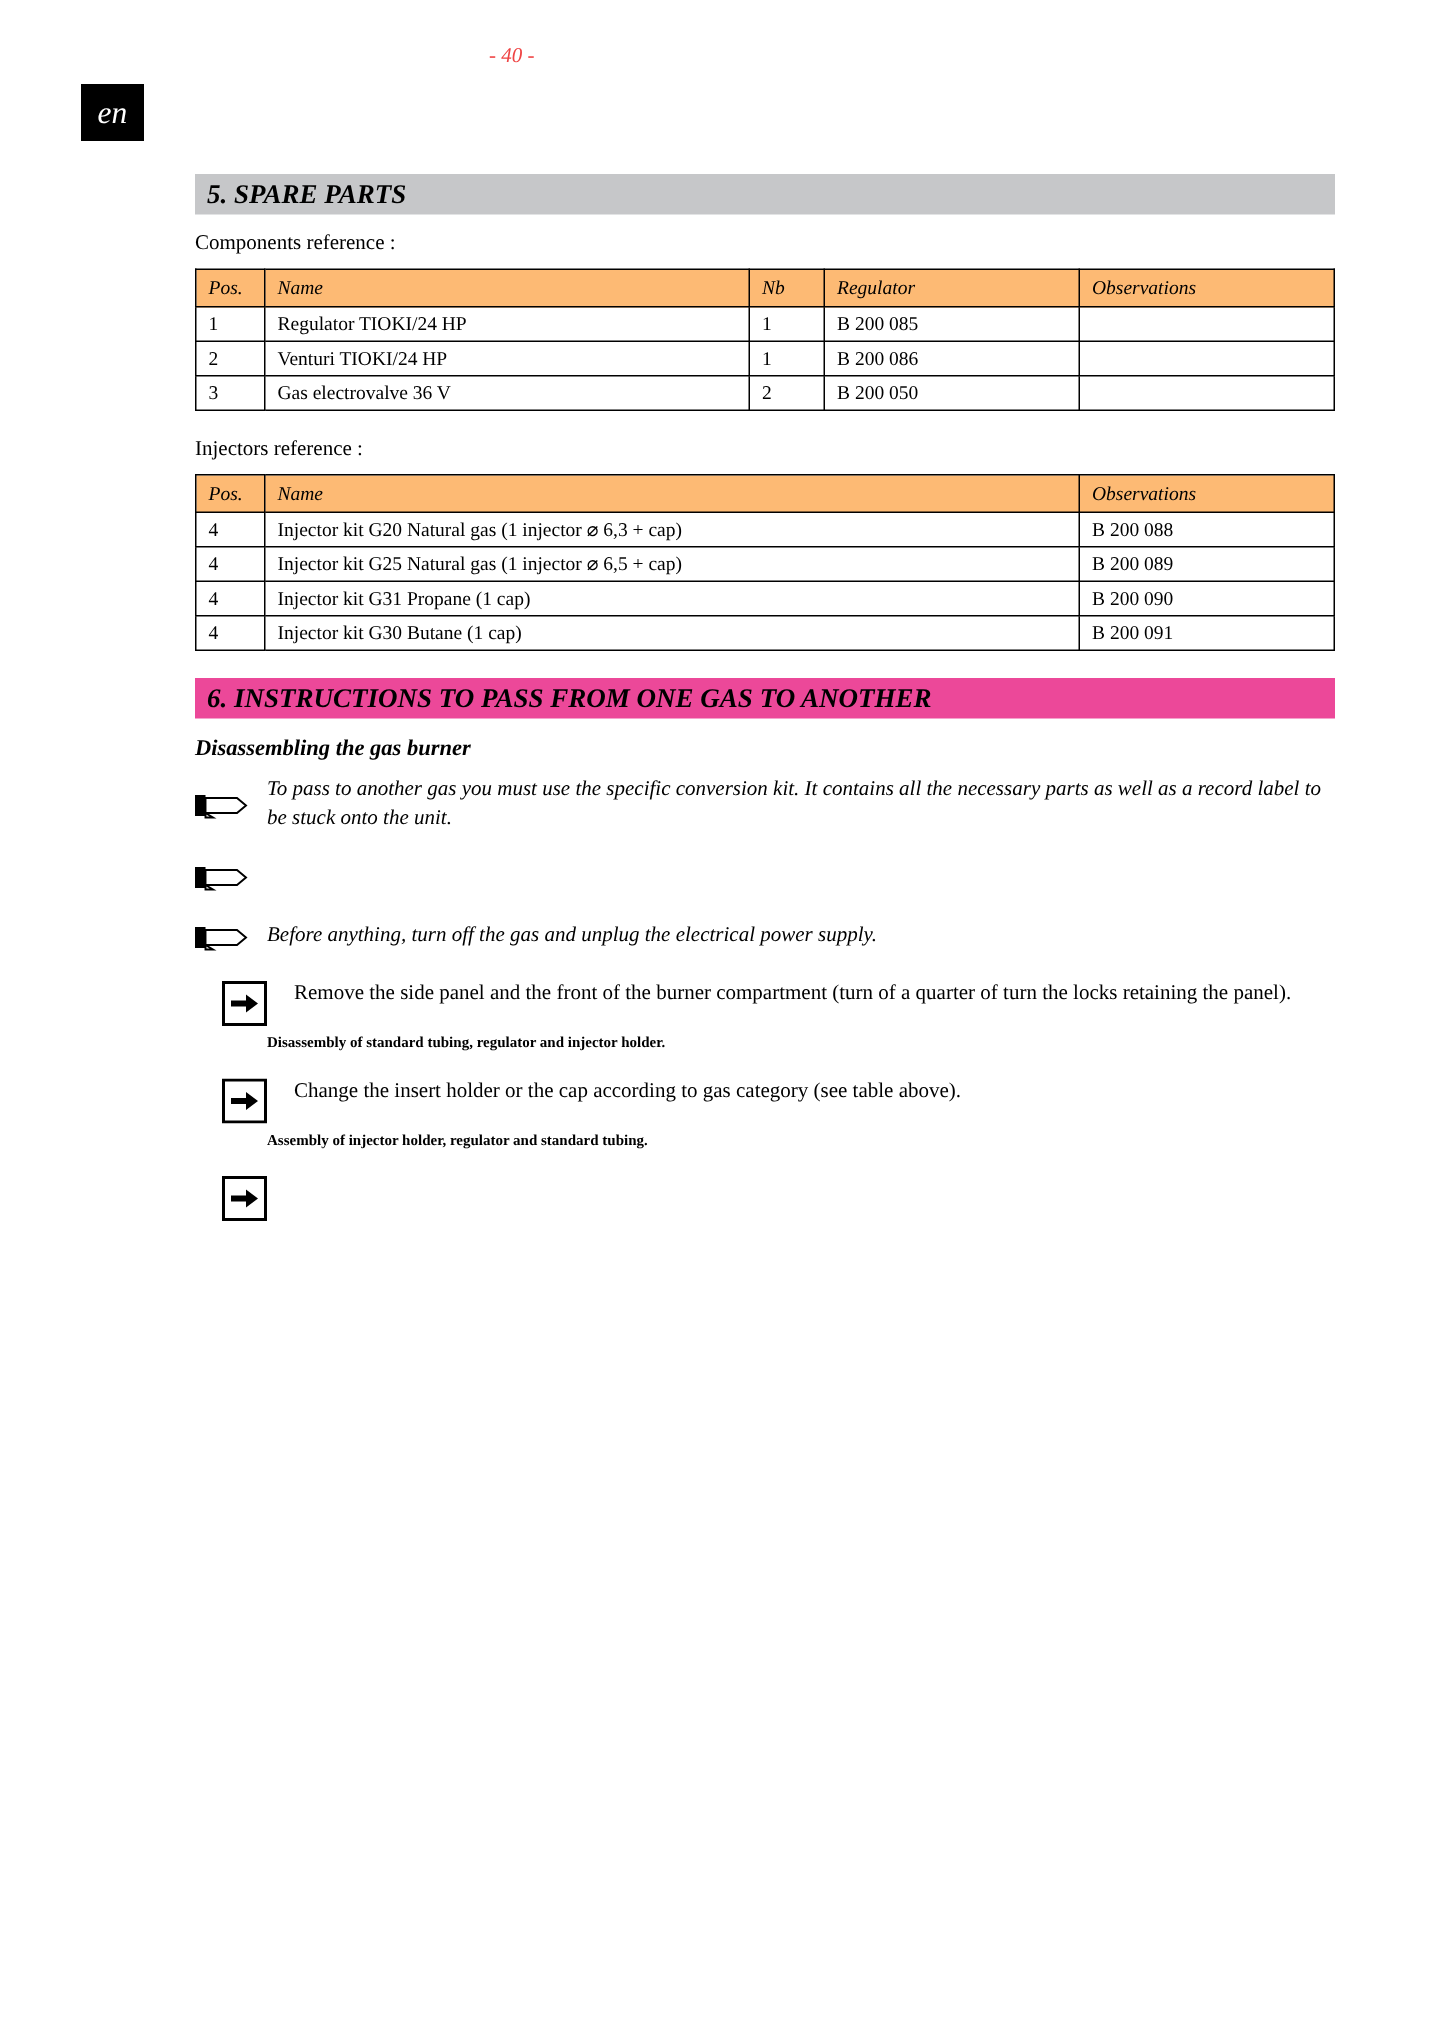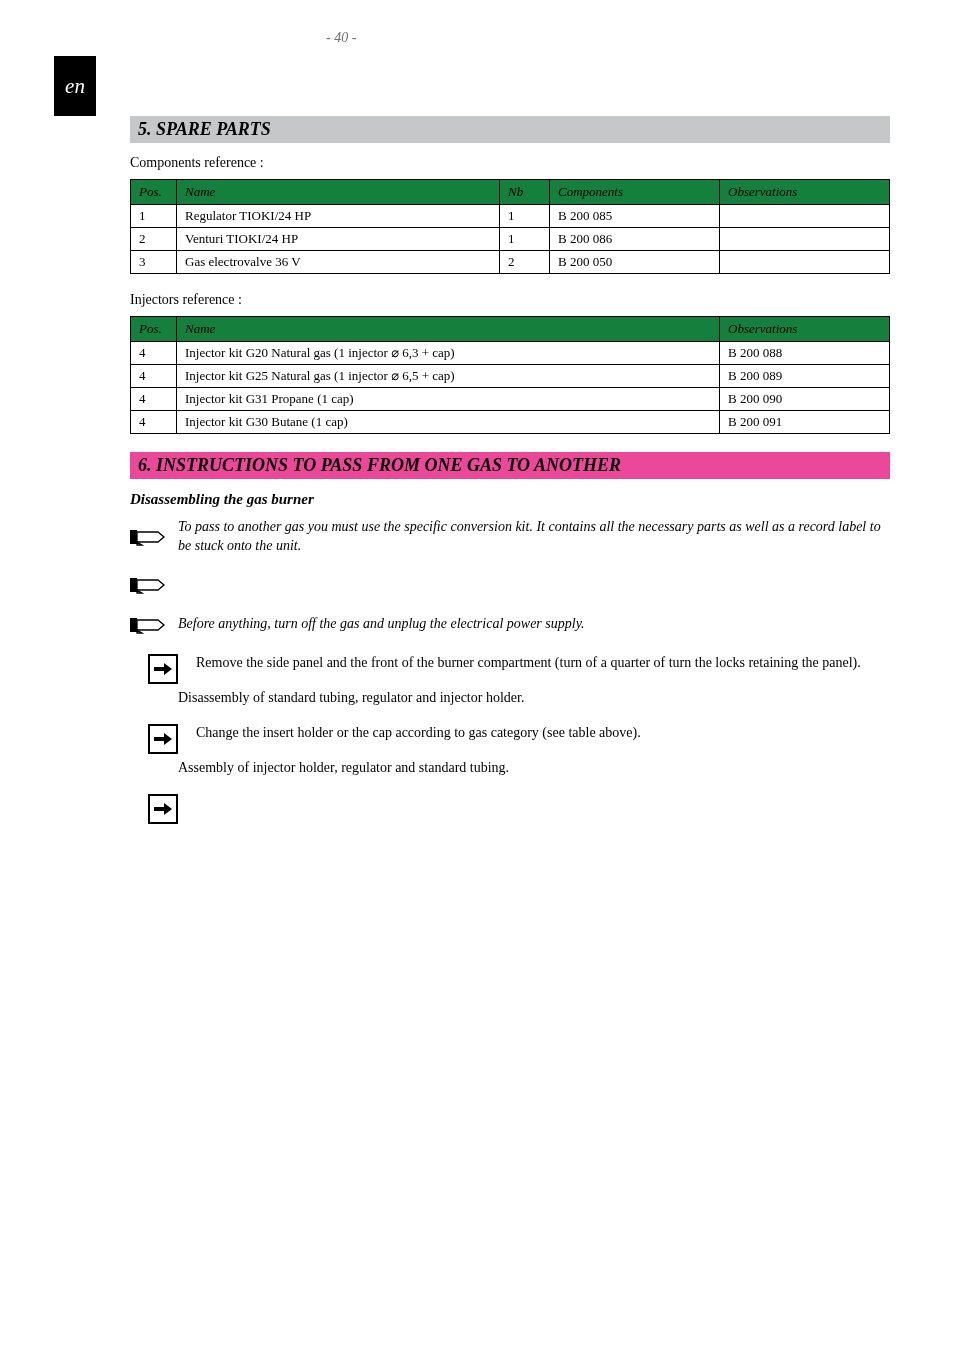--- a/index.html
+++ b/index.html
@@ -1,33 +1,33 @@
 <!DOCTYPE html>
 <html><head>
 <meta charset="utf-8">
 <style>
   * { margin:0; padding:0; box-sizing:border-box; }
   body { background:#fff; font-family:Arial,Helvetica,sans-serif; color:#000; width:954px; }
   .page { width:954px; padding:28px 44px 40px 44px; position:relative; }
-  .corner-tab { position:absolute; top:56px; left:54px; width:42px; height:60px; background:#000; color:#fff; font-family:"Times New Roman",serif; font-style:italic; font-size:21px; display:flex; align-items:center; justify-content:center; }
-  .page-num { position:absolute; top:30px; left:326px; font-family:"Times New Roman",serif; font-style:italic; font-size:14px; color:#737373; }
+  .corner-tab { position:absolute; top:56px; left:54px; width:42px; height:38px; background:#000; color:#fff; font-family:"Times New Roman",serif; font-style:italic; font-size:21px; display:flex; align-items:center; justify-content:center; }
+  .page-num { position:absolute; top:30px; left:326px; font-family:"Times New Roman",serif; font-style:italic; font-size:14px; color:#ef4444; }
   .section-bar { background:#c6c7c9; padding:3px 8px; font-family:"Times New Roman",serif; font-style:italic; font-weight:bold; font-size:18px; margin:0 0 12px 0; }
   .section-bar-grey { background:#ec4899;font-style:italic; }
   .content { margin-left:86px; margin-right:20px; }
   .para { font-family:"Times New Roman",serif; font-size:14px; margin:10px 0 8px 0; }
   table.data { width:100%; border-collapse:collapse; font-family:"Times New Roman",serif; font-size:13px; margin-bottom:18px; }
-  table.data th { background:#15803d; border:1px solid #000; padding:4px 8px; text-align:left; font-weight:normal; font-style:italic; }
+  table.data th { background:#fdba74; border:1px solid #000; padding:4px 8px; text-align:left; font-weight:normal; font-style:italic; }
   table.data td { border:1px solid #000; padding:3px 8px; }
   .note-row { display:flex; align-items:center; gap:12px; margin:10px 0 18px 0; }
   .note-row .icon { flex:0 0 36px; }
   .note-row .txt { flex:1; font-family:"Times New Roman",serif; font-style:italic; font-size:14px; line-height:1.35; }
   .step-row { display:flex; align-items:flex-start; gap:12px; margin:10px 0 6px 0;padding-left:18px; }
   .step-row .icon { flex:0 0 36px; }
   .step-row .txt { flex:1; font-family:"Times New Roman",serif; font-size:14px; line-height:1.35; }
-  .step-sub { font-family:"Times New Roman",serif; font-size:14px; margin:4px 0 18px 48px; }
+  .step-sub { font-family:"Times New Roman",serif; font-size:10px; margin:4px 0 18px 48px;font-weight:bold; }
   .instr-heading { font-family:"Times New Roman",serif; font-weight:bold; font-style:italic; font-size:15px; margin:10px 0 6px 0; }
   .col-pos   { width:46px; }
   .col-name  { width:auto; }
   .col-nb    { width:50px; }
   .col-ref   { width:170px; }
   .col-obs   { width:170px; }
   .col-pos2  { width:46px; }
   .col-name2 { width:auto; }
   .col-ref2  { width:170px; }
   svg { display:block; }
@@ -55,21 +55,21 @@
           <col class="col-name">
           <col class="col-nb">
           <col class="col-ref">
           <col class="col-obs">
       </colgroup>
       <thead>
         <tr>
           <th>Pos.</th>
           <th>Name</th>
           <th>Nb</th>
-          <th>Components</th>
+          <th>Regulator</th>
           <th>Observations</th>
         </tr>
       </thead>
       <tbody>
         <tr>
           <td>1</td>
           <td>Regulator TIOKI/24 HP</td>
           <td>1</td>
           <td>B 200 085</td>
           <td></td>

